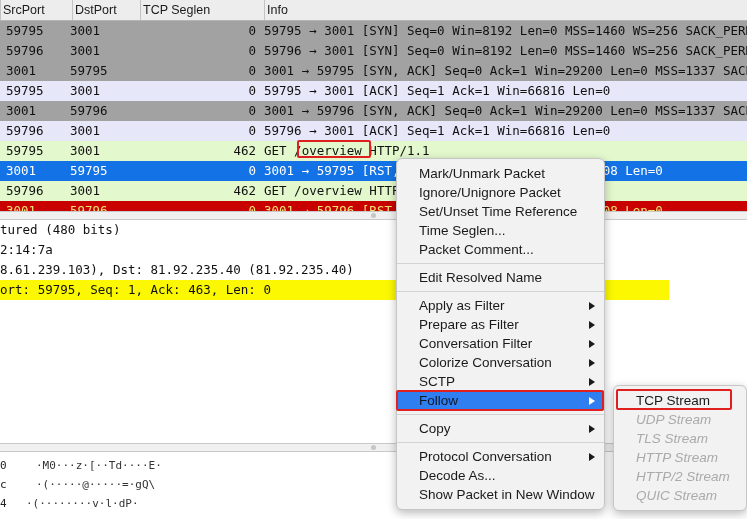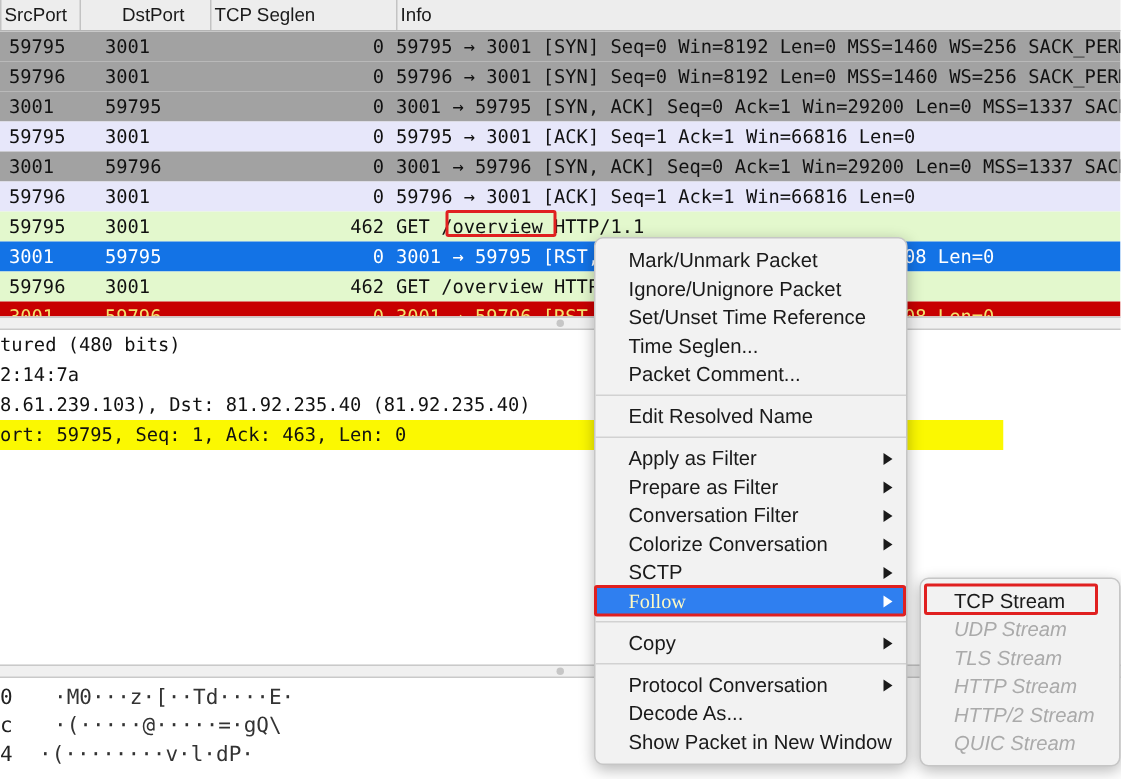--- a/index.html
+++ b/index.html
@@ -66,21 +66,21 @@
     position:absolute;left:0;width:669px;background:#ffffff;
     font-family:"DejaVu Sans Mono", monospace;font-size:12.5px;color:#111;
     overflow:hidden;
   }
   .drow{height:20px;line-height:20px;white-space:nowrap;padding-left:0px;}
   .drow.hl{background:#fbf801;}
 
   
   .bytes{
     position:absolute;left:0;width:747px;background:#ffffff;
-    font-family:"DejaVu Sans Mono", monospace;font-size:14px;color:#222;
+    font-family:"DejaVu Sans Mono", monospace;font-size:11px;color:#222;
     overflow:hidden;
   }
   .brow{height:19px;line-height:19px;white-space:nowrap;}
   .brow .bh{display:inline-block;width:10px;}
   .brow .ba{display:inline-block;padding-left:0px;letter-spacing:0px;color:#333;}
 
   
   .menu{
     position:absolute;
     background:#f2f2f2;
@@ -89,38 +89,38 @@
     box-shadow:0 3px 10px rgba(0,0,0,.28);
     font-family:"Liberation Sans", sans-serif;
     font-size:13.5px;color:#1a1a1a;
     padding:5px 0 5px 0;
     box-sizing:border-box;
   }
   .mi{
     position:relative;height:19px;line-height:19px;
     padding-left:22px;padding-right:8px;white-space:nowrap;
   }
-  .mi.sel{background:#2f7ff0;color:#fef9c3;font-family:Liberation Serif, serif;}
+  .mi.sel{background:#2f7ff0;color:#0f172a;}
   .mi.dis{color:#aaaaaa;font-style:italic;}
   .mi .arrow{
     position:absolute;right:9px;top:50%;margin-top:-4px;
     width:0;height:0;border-left:6px solid #1a1a1a;
     border-top:4.5px solid transparent;border-bottom:4.5px solid transparent;
   }
   .mi.sel .arrow{border-left-color:#ffffff;}
   .msep{height:1px;background:#d2d2d2;margin:4px 0 4px 0;}
 </style>
 </head>
 <body>
 
 <div id="app">
 
   <div class="pl-header" id="pl-header">
       <div class="hc first" style="left: 0px; width: 70px;">SrcPort</div>
-      <div class="hc" style="left: 53px; width: 70px; text-align: right;">DstPort</div>
+      <div class="hc" style="left: 72px; width: 70px;">DstPort</div>
       <div class="hc" style="left: 140px; width: 124px;">TCP Seglen</div>
       <div class="hc" style="left: 264px; width: 483px;">Info</div>
     </div>
 
   <div class="pl-body" id="pl-body">
       <div class="prow bg-gray">
         <div class="c c-src">59795</div>
         <div class="c c-dst">3001</div>
         <div class="c c-seg">0</div>
         <div class="c c-info">59795 → 3001 [SYN] Seq=0 Win=8192 Len=0 MSS=1460 WS=256 SACK_PERM=1</div>

